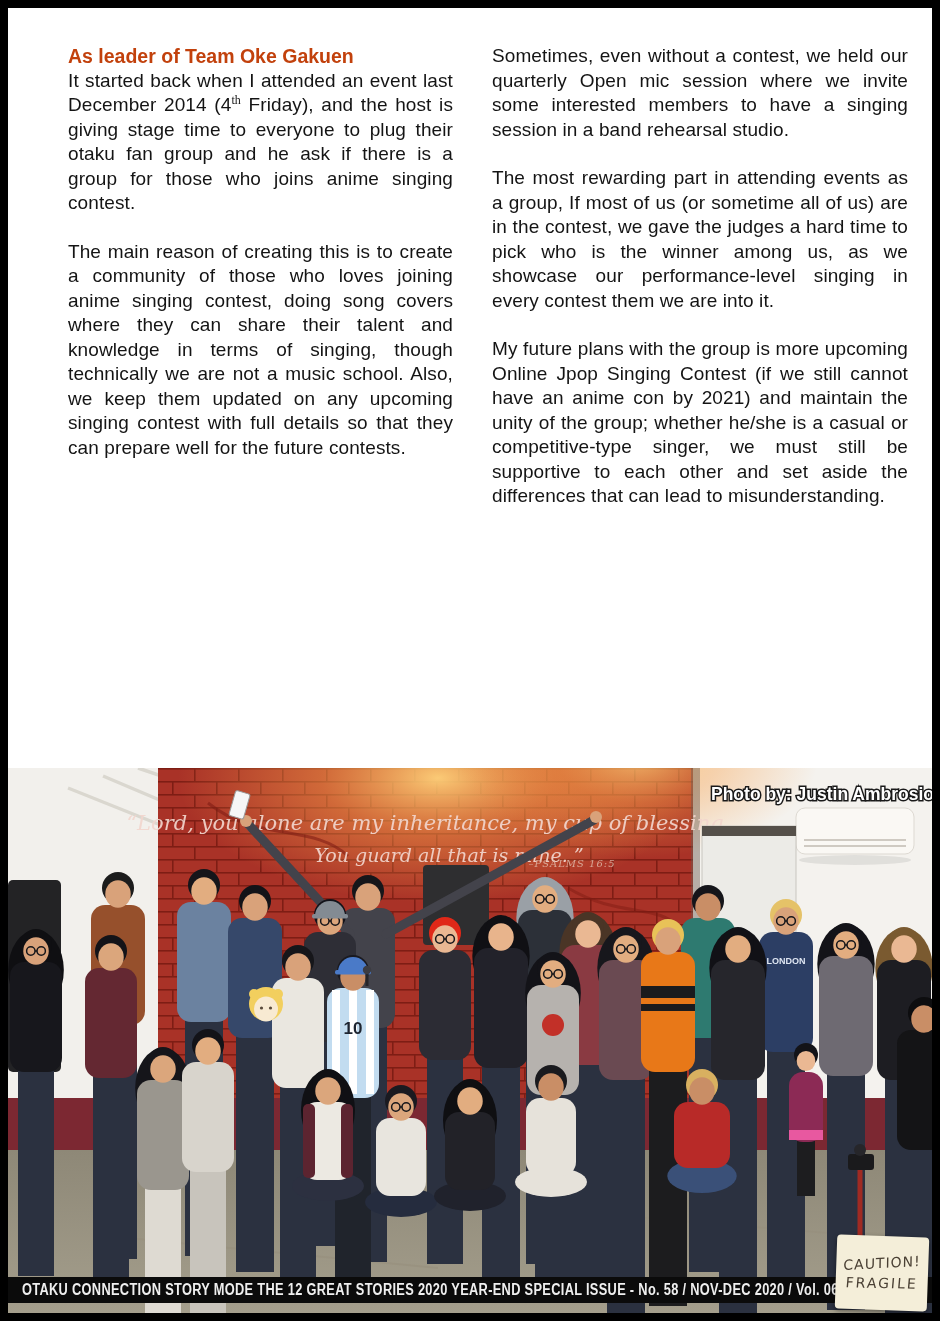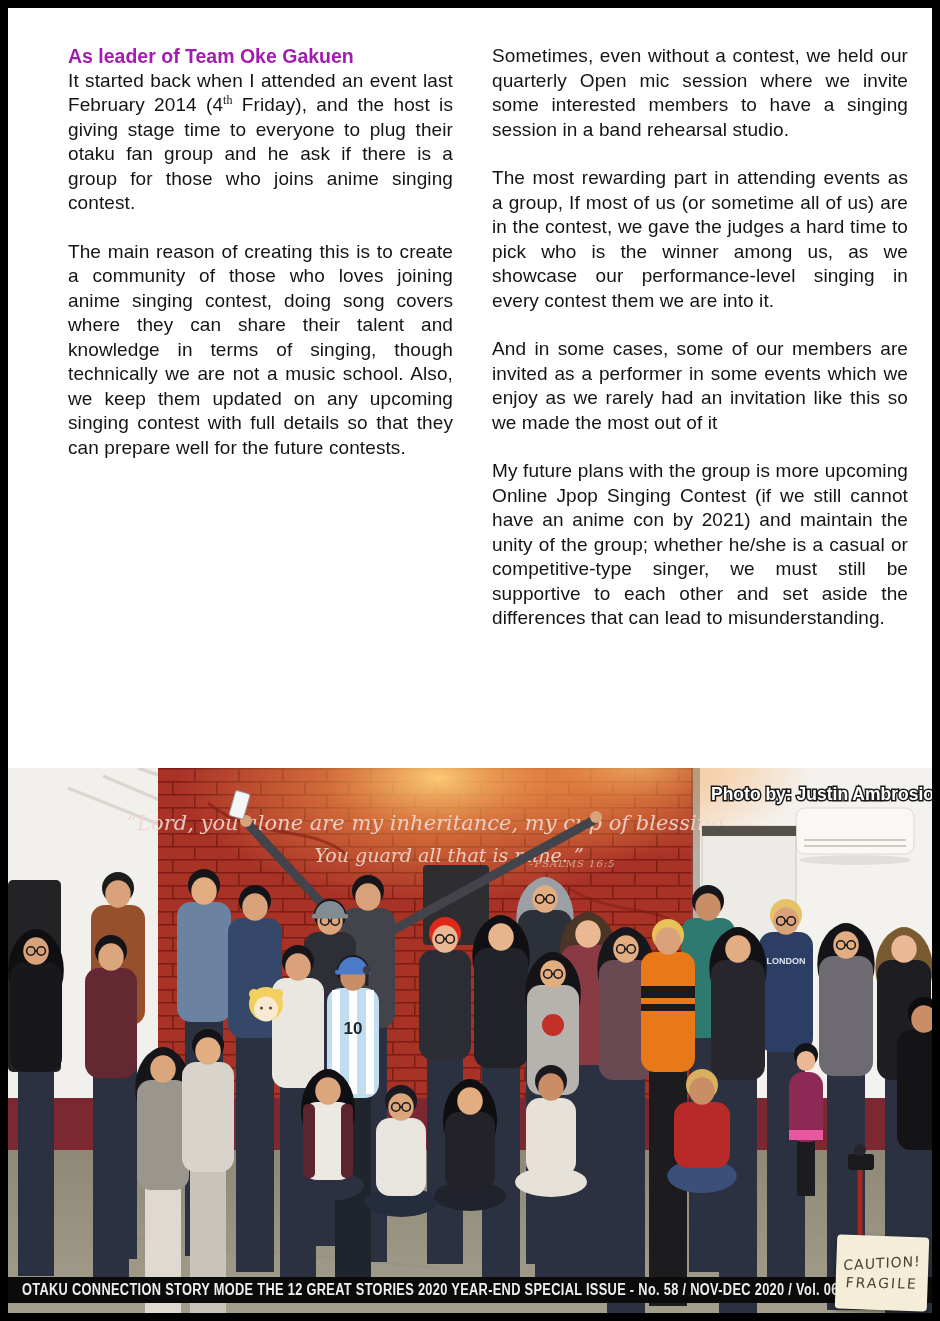--- a/index.html
+++ b/index.html
@@ -3,21 +3,21 @@
 <meta charset="utf-8">
 <style>
   html,body{margin:0;padding:0;background:#000;}
   .frame{position:relative;width:940px;height:1321px;background:#000;overflow:hidden;}
   .page{position:absolute;left:8px;top:8px;width:924px;height:1305px;background:#ffffff;overflow:hidden;}
   .article{position:absolute;left:60px;top:36px;width:852px;display:flex;gap:27px;
            font-family:"Liberation Sans",sans-serif;color:#141414;}
   .col{text-align:justify;}
   .col-left{width:397px;}
   .col-right{width:428px;}
-  .article h2{margin:0;font-size:19.5px;line-height:24.5px;color:#a21caf;font-weight:bold;}
+  .article h2{margin:0;font-size:19.5px;line-height:24.5px;color:#c2410c;font-weight:bold;}
   .article p{margin:0 12px 24px 0;font-size:19px;line-height:24.5px;letter-spacing:.1px;}
   .article sup{font-size:12px;line-height:0;vertical-align:super;font-family:Liberation Serif, serif;}
   .photo{position:absolute;left:0;top:760px;width:924px;height:545px;}
   .photo svg{display:block;}
   .footer-bar{position:absolute;left:0;top:1269px;width:924px;height:26px;background:#0b0b0b;
               display:flex;align-items:center;z-index:4;}
   .footer-bar span{display:inline-block;margin-left:14px;transform:scaleX(.8);transform-origin:0 50%;
                    font-family:"Liberation Sans",sans-serif;font-weight:bold;font-size:16px;
                    letter-spacing:.4px;color:#efefef;white-space:nowrap;}
   .caution-note{position:absolute;left:828px;top:1228px;width:92px;height:74px;background:#f4eed9;
@@ -31,27 +31,26 @@
 </style>
 </head>
 <body>
 
 <div class="frame">
   <div class="page">
 
     <div class="article">
       <div class="col col-left">
         <h2>As leader of Team Oke Gakuen</h2>
-        <p><span>It started back when I attended an event last February 2014 (4</span><sup>th</sup><span> Friday), and the host is giving stage time to everyone to plug their otaku fan group and he ask if there is a group for those who joins anime singing contest.</span></p>
+        <p><span>It started back when I attended an event last December 2014 (4</span><sup>th</sup><span> Friday), and the host is giving stage time to everyone to plug their otaku fan group and he ask if there is a group for those who joins anime singing contest.</span></p>
         <p>The main reason of creating this is to create a community of those who loves joining anime singing contest, doing song covers where they can share their talent and knowledge in terms of singing, though technically we are not a music school. Also, we keep them updated on any upcoming singing contest with full details so that they can prepare well for the future contests.</p>
       </div>
       <div class="col col-right">
         <p>Sometimes, even without a contest, we held our quarterly Open mic session where we invite some interested members to have a singing session in a band rehearsal studio.</p>
         <p>The most rewarding part in attending events as a group, If most of us (or sometime all of us) are in the contest, we gave the judges a hard time to pick who is the winner among us, as we showcase our performance-level singing in every contest them we are into it.</p>
-        <p>And in some cases, some of our members are invited as a performer in some events which we enjoy as we rarely had an invitation like this so we made the most out of it</p>
         <p>My future plans with the group is more upcoming Online Jpop Singing Contest (if we still cannot have an anime con by 2021) and maintain the unity of the group; whether he/she is a casual or competitive-type singer, we must still be supportive to each other and set aside the differences that can lead to misunderstanding.</p>
       </div>
     </div>
 
     <div class="photo">
       <svg width="924" height="545" viewBox="0 0 924 545" xmlns="http://www.w3.org/2000/svg">
         <defs>
           <pattern id="brickp" width="44" height="26" patternUnits="userSpaceOnUse">
             <rect width="44" height="26" fill="#a93227"></rect>
             <rect x="0" y="0" width="44" height="1.6" fill="#7e1d14"></rect>

